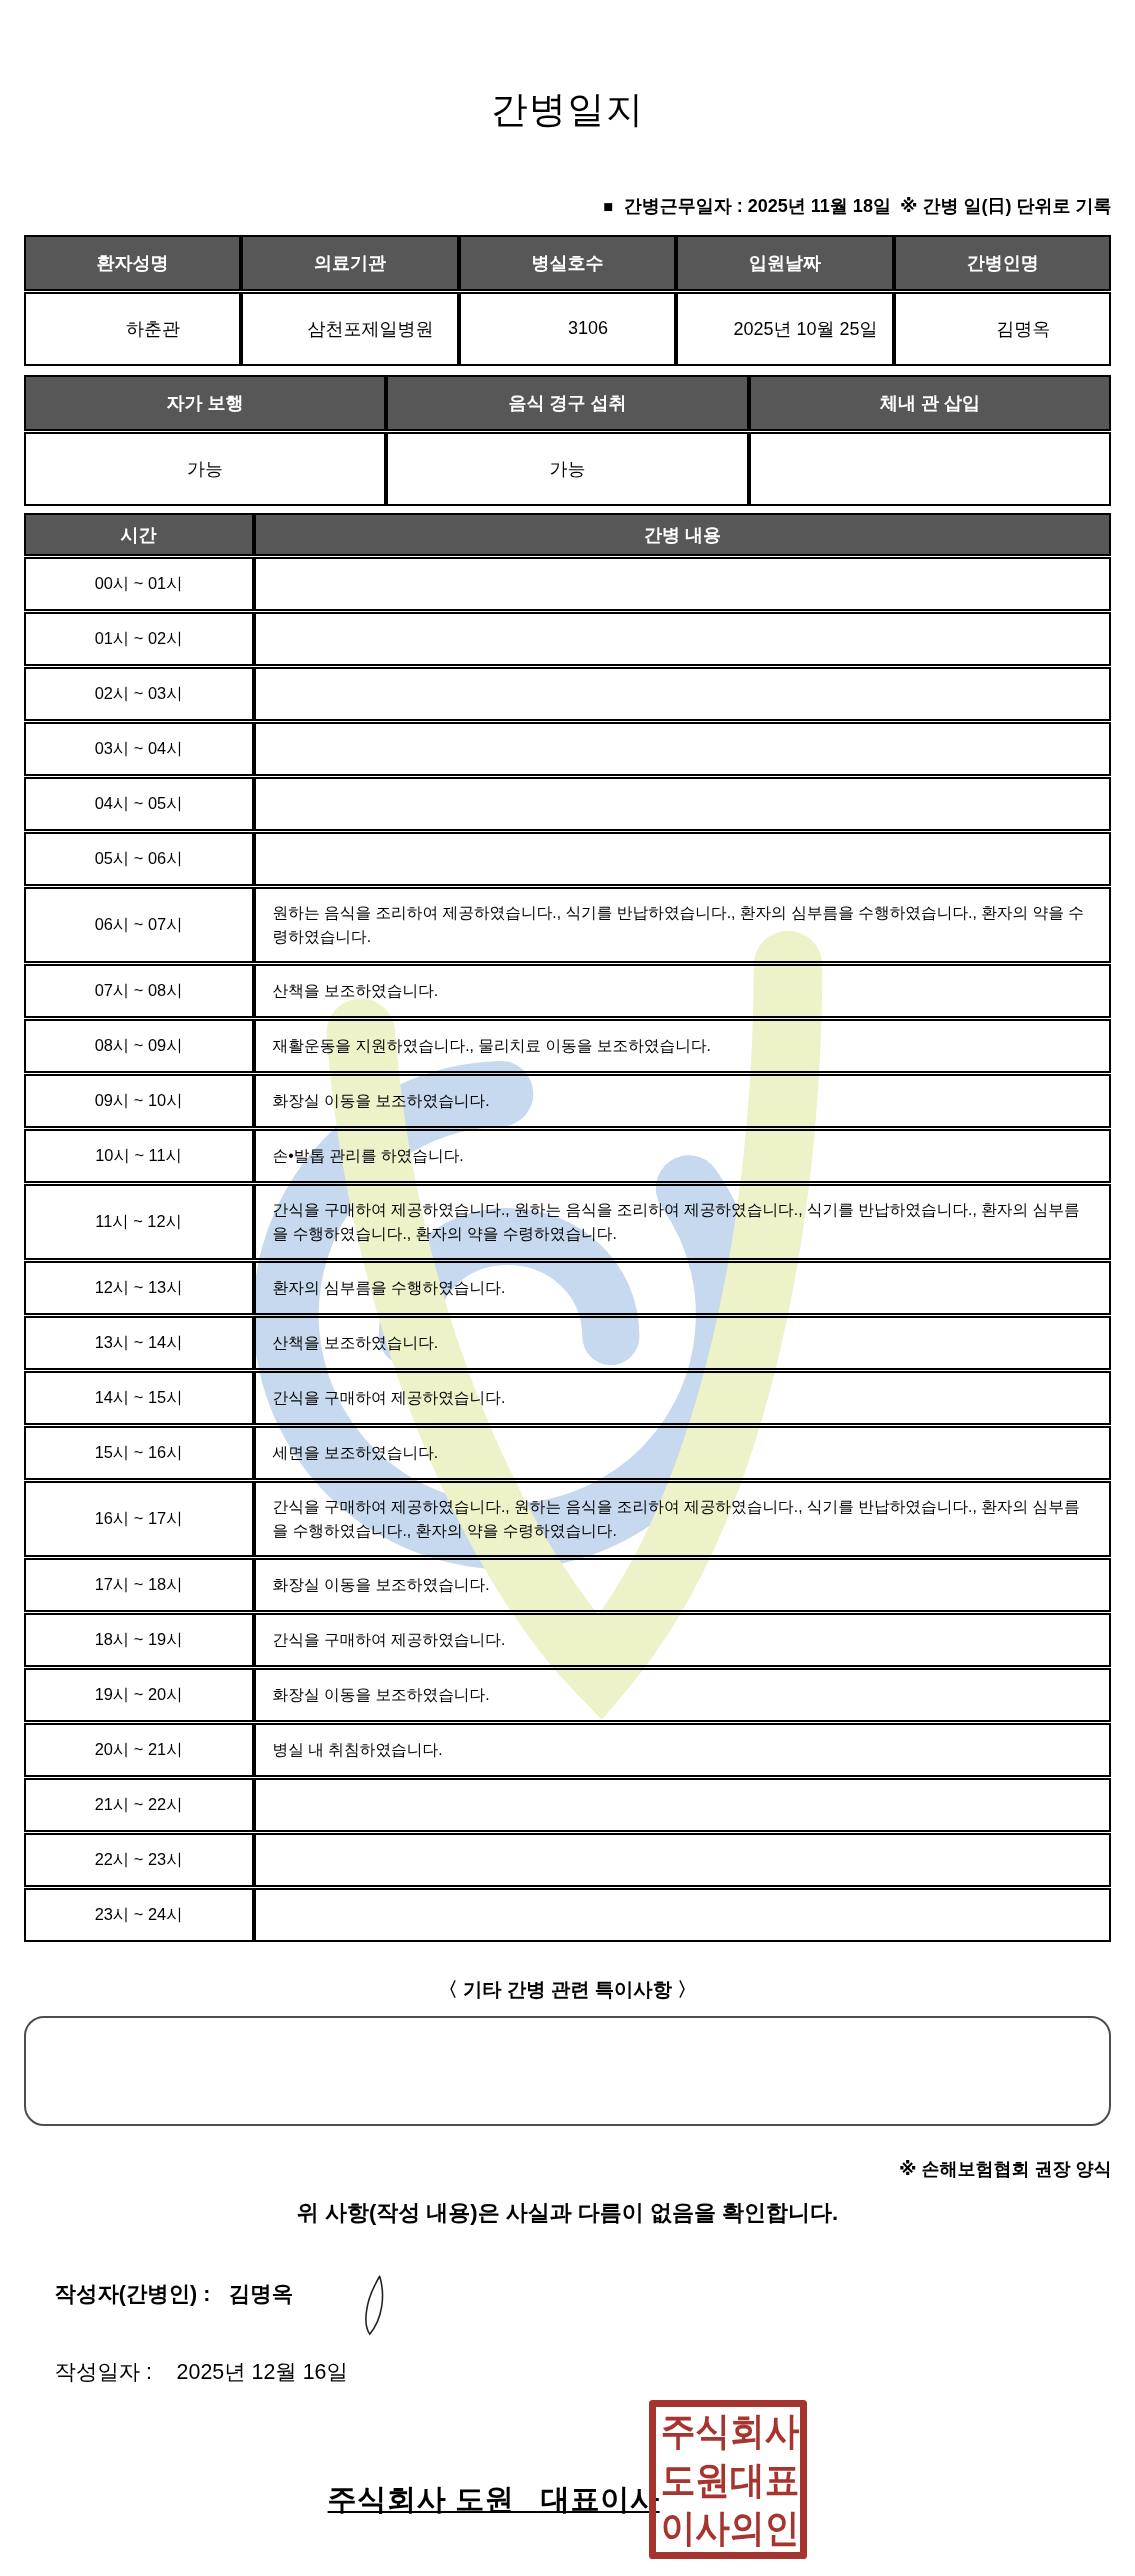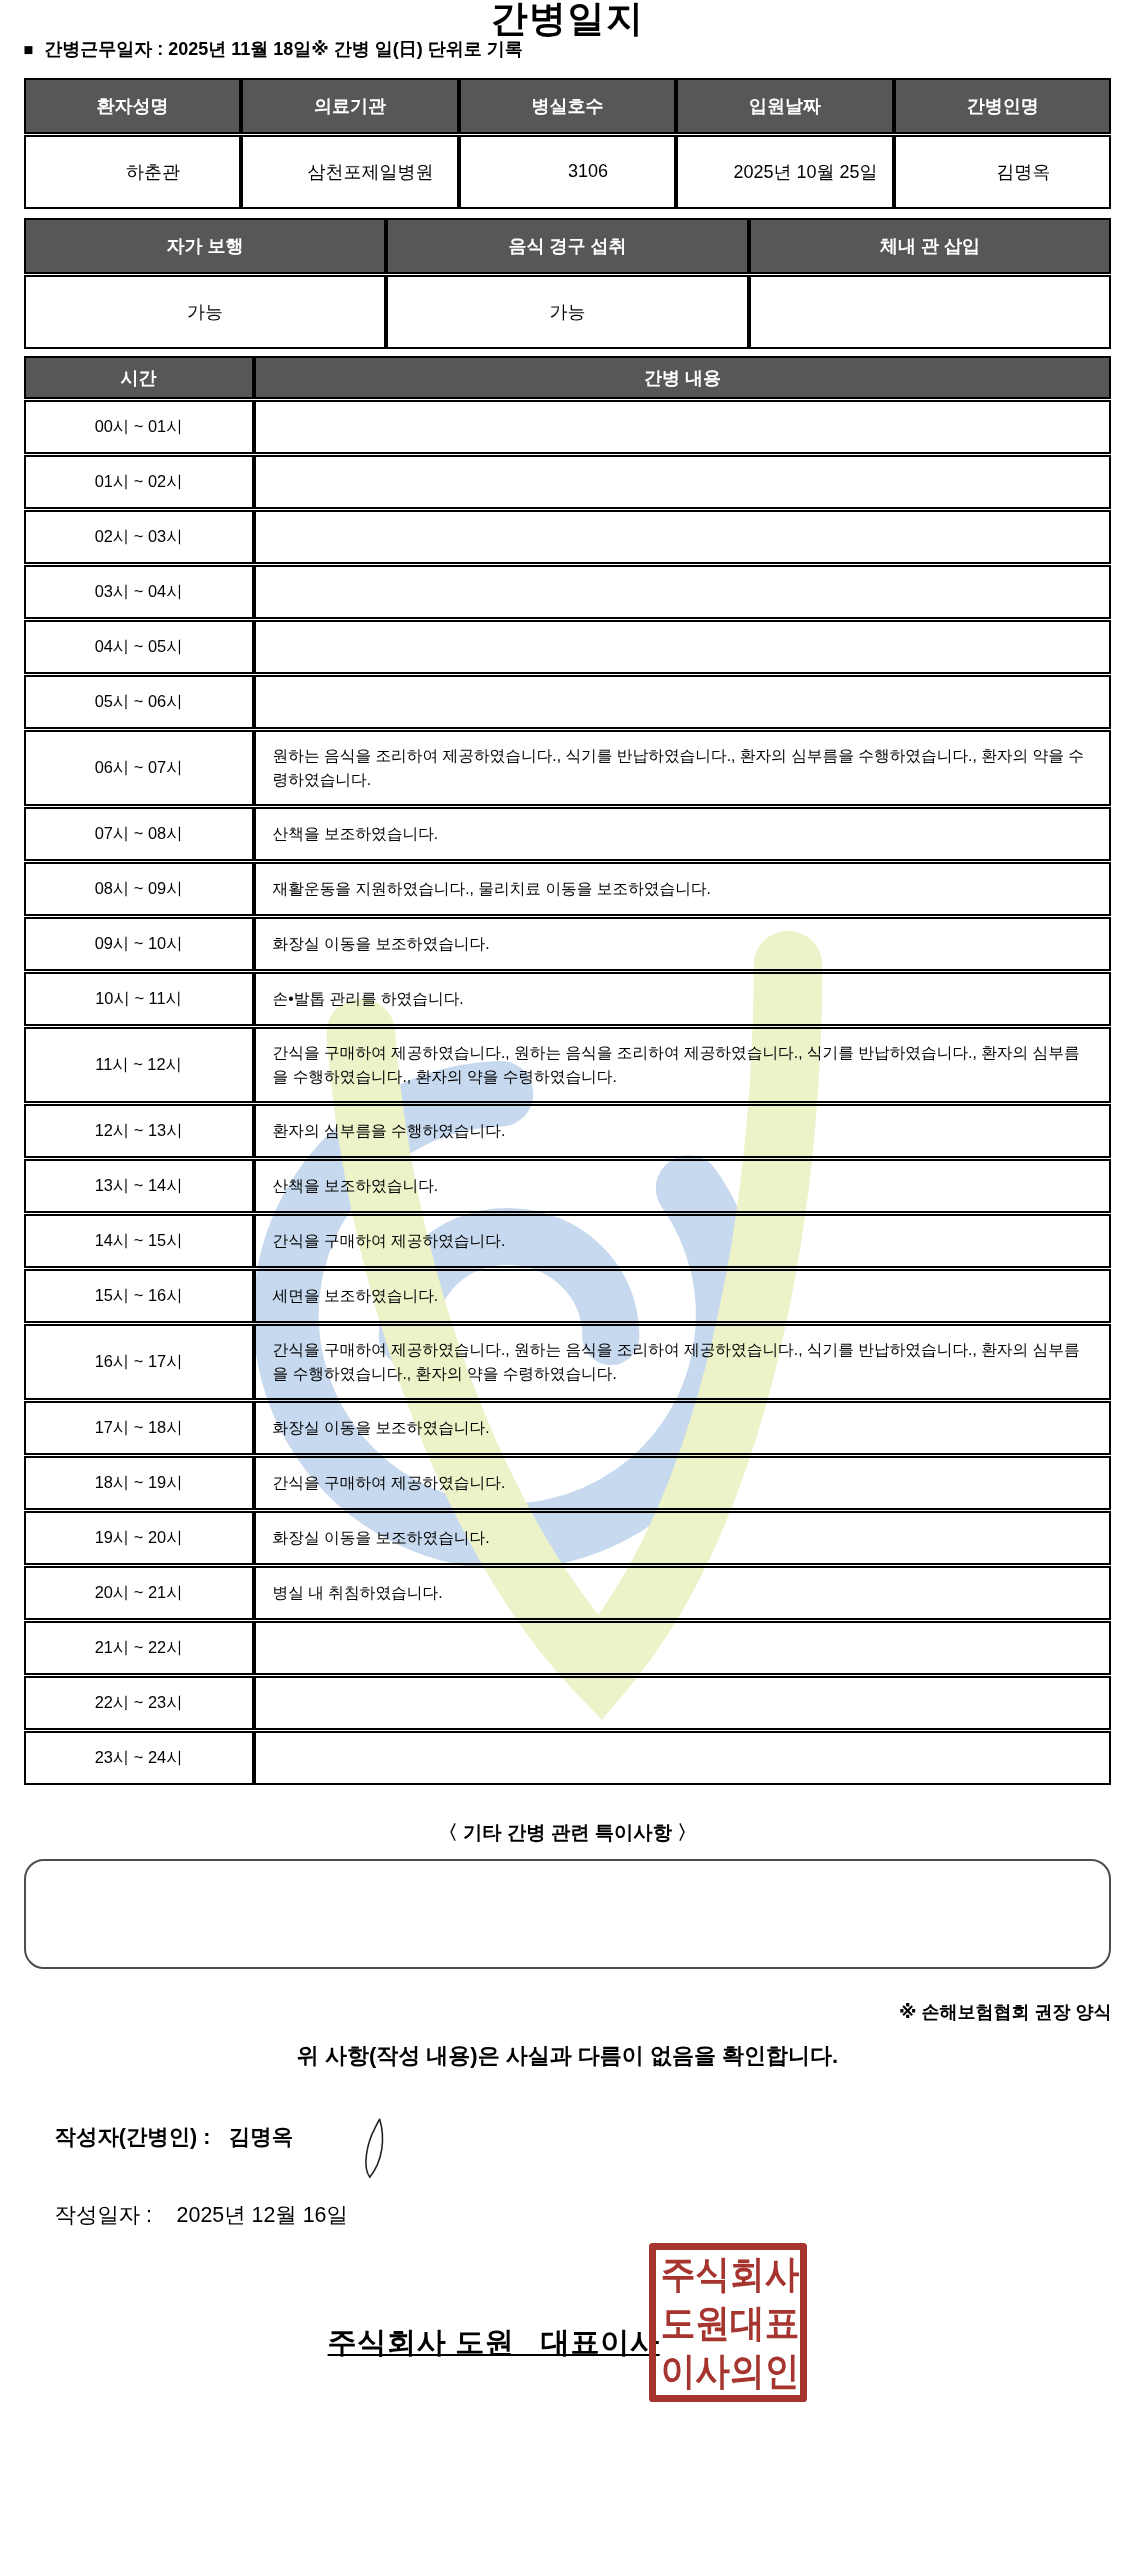--- a/index.html
+++ b/index.html
@@ -13,28 +13,30 @@
   }
   .page { position:absolute; inset:0; }
 
   
   .watermark { position:absolute; left:193px; top:879px; z-index:0; }
 
   
   .content { position:relative; z-index:1; padding:0 23.6px; }
 
   .title {
+    padding-top:91px;
     font-size:37px; line-height:37px;
-    font-weight:bold; text-align:center;
+    font-weight:normal; text-align:center;
     letter-spacing:1.4px;
   }
 
   .meta-row {
-    display:flex; justify-content:flex-start; align-items:flex-end;
-    font-size:18px; font-weight:bold;
+    margin-top:66px;
+    display:flex; justify-content:flex-end; align-items:flex-end;
+    font-size:18px; font-weight:bold;gap:9px;
   }
   .meta-left .sq { font-size:16.4px; margin-right:5.7px; }
 
   table { width:100%; border-collapse:separate; border-spacing:0 1.4px; table-layout:fixed; }
   th,td { border:2.1px solid #000; overflow:hidden; }
   thead th {
     background:#575757; color:#ffffff;
     font-weight:bold; font-size:18px; text-align:center;
   }
   .patient-table { margin-top:15.7px; }

